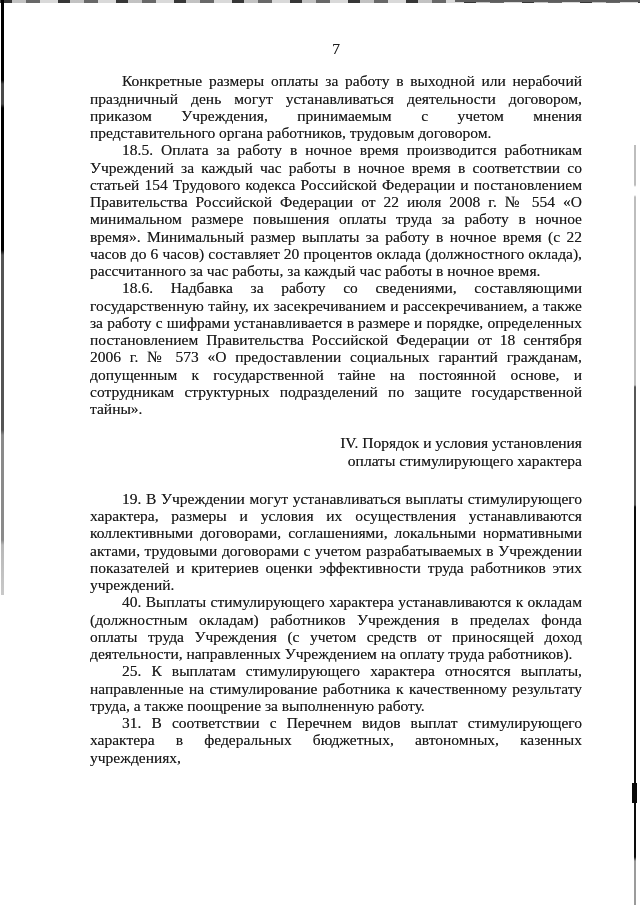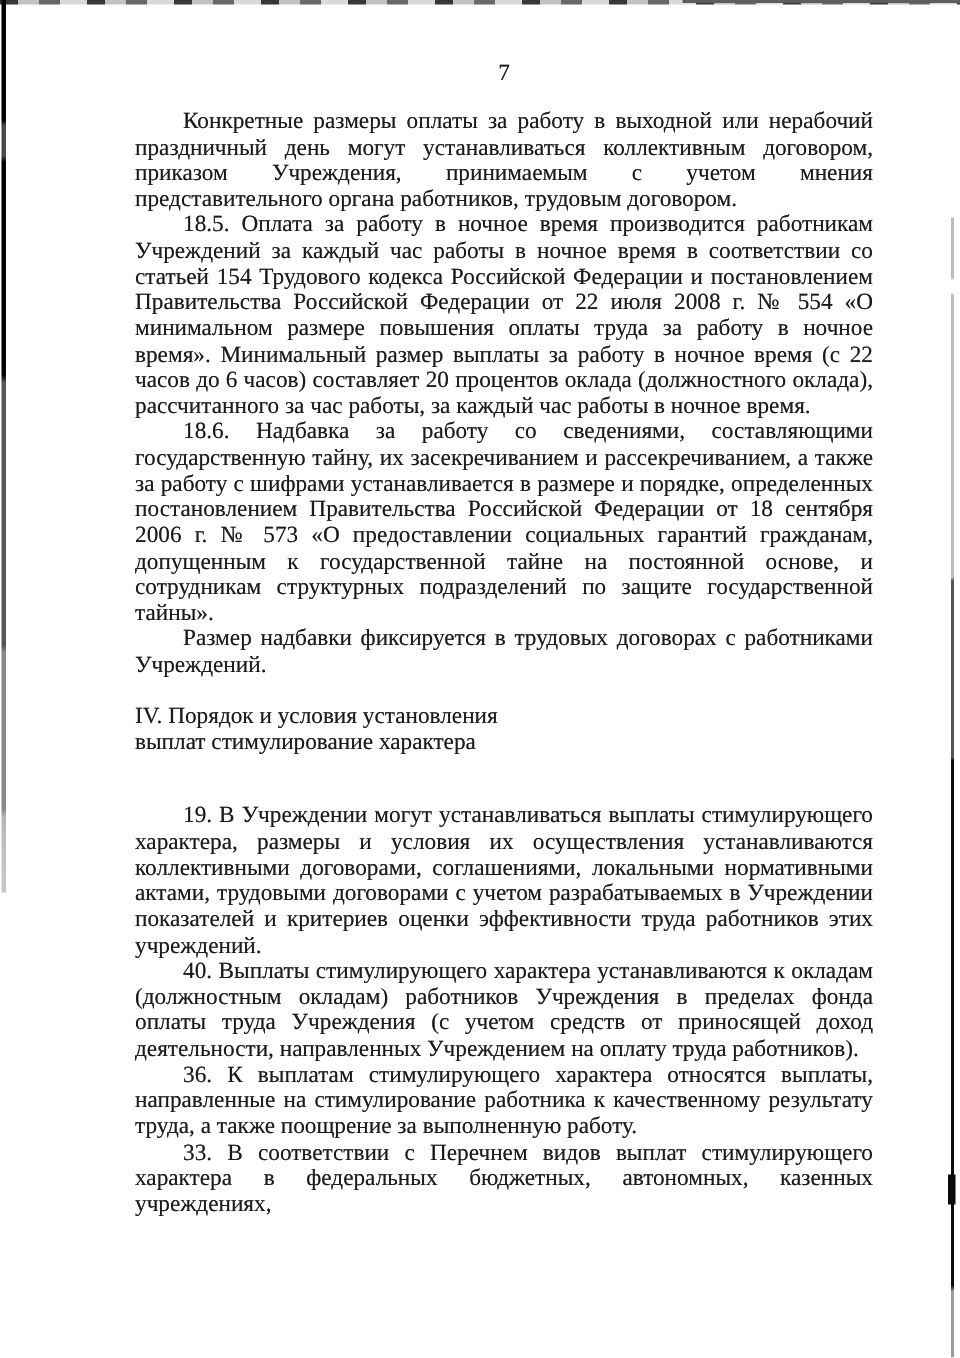--- a/index.html
+++ b/index.html
@@ -25,22 +25,22 @@
   .page-number {
     text-align: center;
     text-indent: 0;
     margin: 0 0 15px 0;
   }
   .para {
     margin: 0;
     text-indent: 32px;
   }
   .section-heading {
-    margin: 17px 0 32px 0;
-    text-align: left;
+    margin: 17px 0 21px 0;
+    text-align: right;
     text-indent: 0;
   }
   .section-heading div { text-indent: 0; }
 
   
   .art { pointer-events: none; }
   .art-top {
     position: absolute;
     top: 0; left: 0;
     width: 640px; height: 3px;
@@ -95,29 +95,28 @@
 
   <div class="art art-top"></div>
   <div class="art art-top-right"></div>
   <div class="art art-left"></div>
   <div class="art art-right"></div>
   <div class="art art-right-blob"></div>
 
   <div class="content">
     <div class="page-number">7</div>
 
-    <p class="para">Конкретные размеры оплаты за работу в выходной или нерабочий праздничный день могут устанавливаться коллективным договором, приказом Учреждения, принимаемым с учетом мнения представительного органа работников, трудовым договором.</p>
+    <p class="para">Конкретные размеры оплаты за работу в выходной или нерабочий праздничный день могут устанавливаться деятельности договором, приказом Учреждения, принимаемым с учетом мнения представительного органа работников, трудовым договором.</p>
     <p class="para">18.5. Оплата за работу в ночное время производится работникам Учреждений за каждый час работы в ночное время в соответствии со статьей 154 Трудового кодекса Российской Федерации и постановлением Правительства Российской Федерации от 22 июля 2008 г. № 554 «О минимальном размере повышения оплаты труда за работу в ночное время». Минимальный размер выплаты за работу в ночное время (с 22 часов до 6 часов) составляет 20 процентов оклада (должностного оклада), рассчитанного за час работы, за каждый час работы в ночное время.</p>
     <p class="para">18.6. Надбавка за работу со сведениями, составляющими государственную тайну, их засекречиванием и рассекречиванием, а также за работу с шифрами устанавливается в размере и порядке, определенных постановлением Правительства Российской Федерации от 18 сентября 2006 г. № 573 «О предоставлении социальных гарантий гражданам, допущенным к государственной тайне на постоянной основе, и сотрудникам структурных подразделений по защите государственной тайны».</p>
-    <p class="para">Размер надбавки фиксируется в трудовых договорах с работниками Учреждений.</p>
 
     <div class="section-heading">
       <div>IV. Порядок и условия установления</div>
-      <div>выплат стимулирование характера</div>
+      <div>оплаты стимулирующего характера</div>
     </div>
 
     <p class="para">19. В Учреждении могут устанавливаться выплаты стимулирующего характера, размеры и условия их осуществления устанавливаются коллективными договорами, соглашениями, локальными нормативными актами, трудовыми договорами с учетом разрабатываемых в Учреждении показателей и критериев оценки эффективности труда работников этих учреждений.</p>
     <p class="para">40. Выплаты стимулирующего характера устанавливаются к окладам (должностным окладам) работников Учреждения в пределах фонда оплаты труда Учреждения (с учетом средств от приносящей доход деятельности, направленных Учреждением на оплату труда работников).</p>
-    <p class="para">36. К выплатам стимулирующего характера относятся выплаты, направленные на стимулирование работника к качественному результату труда, а также поощрение за выполненную работу.</p>
-    <p class="para">33. В соответствии с Перечнем видов выплат стимулирующего характера в федеральных бюджетных, автономных, казенных учреждениях,</p>
+    <p class="para">25. К выплатам стимулирующего характера относятся выплаты, направленные на стимулирование работника к качественному результату труда, а также поощрение за выполненную работу.</p>
+    <p class="para">31. В соответствии с Перечнем видов выплат стимулирующего характера в федеральных бюджетных, автономных, казенных учреждениях,</p>
   </div>
 
 </div>
 
 </body></html>

